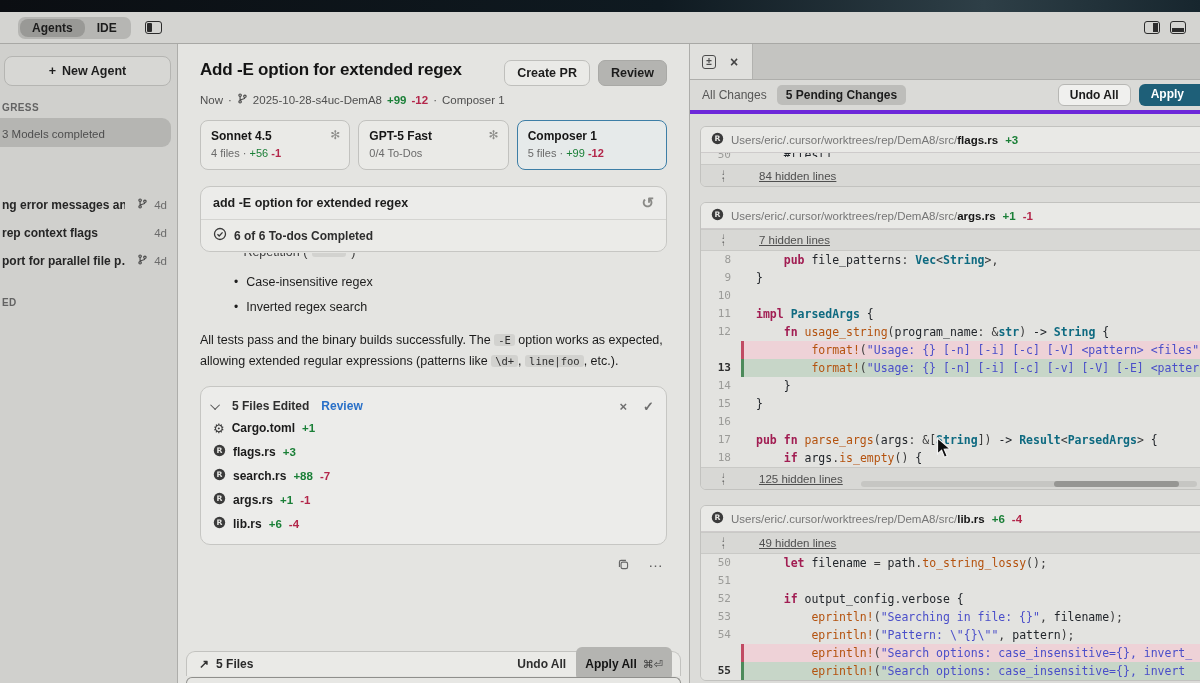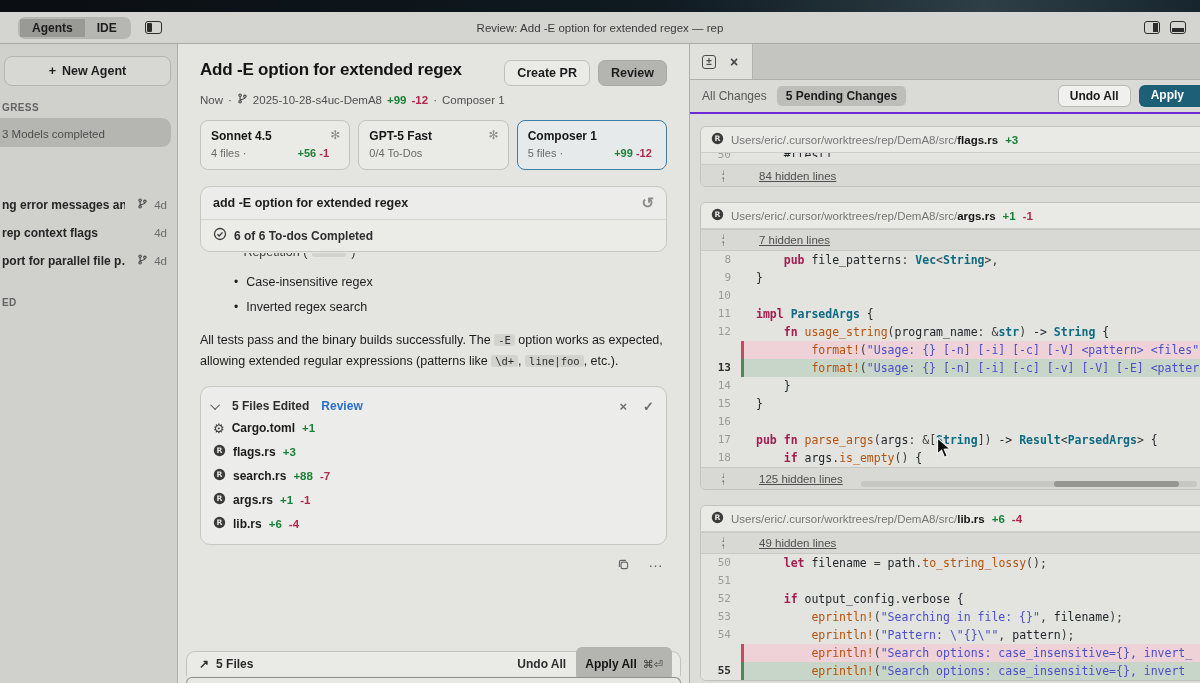--- a/index.html
+++ b/index.html
@@ -8,21 +8,21 @@
   *{box-sizing:border-box; margin:0; padding:0;}
   body{font-family:"Liberation Sans",sans-serif; background:#222;}
   #screen{width:1200px;height:683px;position:relative;overflow:hidden;background:#d8d8d5;color:#222;}
 
   
   .desktop{height:12px;background:linear-gradient(90deg,#0b0e12 0%,#0f1a21 55%,#2e3f47 82%,#17262e 100%);}
 
   
   .titlebar{height:32px;background:#d4d4d1;border-bottom:1px solid #a8a8a5;display:flex;align-items:center;position:relative;}
   .segwrap{display:flex;background:#b6b6b3;border-radius:7px;padding:2px;margin-left:18px;}
-  .segtab{padding:2px 12px;font-size:12px;font-weight:700;color:#1c1c1c;border-radius:1px;cursor:default;}
+  .segtab{padding:2px 12px;font-size:12px;font-weight:700;color:#1c1c1c;border-radius:8px;cursor:default;}
   .segtab.active{background:#98988f;background:#999996;}
   .tb-icon{width:17px;height:13px;border:1.6px solid #2c2c2c;border-radius:3px;margin-left:14px;position:relative;}
   .tb-icon .fillL{position:absolute;left:1px;top:1px;bottom:1px;width:5px;background:#2c2c2c;border-radius:1px;}
   .tb-title{position:absolute;left:0;right:0;text-align:center;font-size:11.5px;color:#3a3a3a;pointer-events:none;}
   .tb-right{margin-left:auto;display:flex;gap:10px;margin-right:14px;}
   .tb-ic2{width:16px;height:13px;border:1.6px solid #2c2c2c;border-radius:3px;position:relative;}
   .tb-ic2 .fillR{position:absolute;right:1px;top:1px;bottom:1px;width:5px;background:#2c2c2c;}
   .tb-ic2 .fillB{position:absolute;left:1px;right:1px;bottom:1px;height:4px;background:#2c2c2c;}
 
   .appbody{display:flex;height:639px;}
@@ -50,21 +50,21 @@
   .btn.outline{background:#eaeae7;border:1px solid #bfbfbc;}
   .btn.gray{background:#b4b4b1;border:1px solid #a9a9a6;}
   .m-meta{display:flex;align-items:center;gap:5px;margin-top:6px;font-size:11.5px;color:#4f4f4f;}
   .m-meta .plus{color:var(--green);font-weight:700;}
   .m-meta .minus{color:var(--red);font-weight:700;}
   .cards{display:flex;gap:8px;margin-top:13px;}
   .mcard{flex:1;border:1px solid #c2c2bf;border-radius:8px;background:#eaeae7;padding:8px 10px;position:relative;min-height:50px;}
   .mcard.sel{border:1.5px solid var(--accent);background:#e6eaea;}
   .mcard .nm{font-size:12px;font-weight:700;color:#161616;}
   .mcard .sub{font-size:11px;color:#6a6a6a;margin-top:4px;}
-  .mcard .sub .plus{color:var(--green);font-weight:700;margin-left:48px;}
+  .mcard .sub .plus{color:var(--green);font-weight:400;}
   .mcard .sub .minus{color:var(--red);font-weight:700;}
   .spinner{position:absolute;top:7px;right:9px;color:#8d8d8a;font-size:12px;}
 
   .promptcard{margin-top:16px;border:1px solid #c6c6c3;border-radius:10px;background:#ececE9;background:#ececea;overflow:hidden;}
   .prow1{display:flex;align-items:center;padding:9px 12px;font-size:12.5px;font-weight:700;color:#1d1d1d;}
   .undo-ic{margin-left:auto;color:#8a8a87;font-size:15px;line-height:12px;}
   .prow2{display:flex;align-items:center;gap:7px;padding:7px 12px;border-top:1px solid #d4d4d1;font-size:12px;font-weight:600;color:#2e2e2e;background:#eBebe8;background:#ebebe8;border-radius:0 0 10px 10px;}
 
   .clipbullet{height:11px;overflow:hidden;margin:1px 0 0 34px;color:#3a3a3a;font-size:12.5px;}
   .clipbullet .inner{transform:translateY(-8px);display:flex;align-items:center;gap:5px;}
@@ -97,21 +97,21 @@
   .applyall{background:#b4b4b1;border-radius:6px;padding:10px 9px;font-weight:700;color:#141414;display:flex;gap:6px;align-items:center;}
   .applyall .kbd{font-weight:400;color:#3c3c3c;font-size:11px;}
   .inputstub{position:absolute;left:8px;right:8px;bottom:0;height:6px;border:1.5px solid #8f8f8c;border-bottom:none;border-radius:11px 11px 0 0;background:#e7e7e4;}
 
   
   .review{flex:1;background:#dcdcd9;overflow:hidden;display:flex;flex-direction:column;}
   .r-tabbar{height:36px;background:#c4c4c1;border-bottom:1px solid #aeaeab;display:flex;flex:none;}
   .r-tab{background:#e0e0dd;display:flex;align-items:center;gap:8px;padding:0 14px 0 12px;font-size:12.5px;font-weight:600;color:#1f1f1f;border-right:1px solid #b2b2af;}
   .difficon{width:14px;height:14px;border:1.5px solid #4c4c4c;border-radius:3px;font-size:10px;color:#4c4c4c;display:flex;align-items:center;justify-content:center;font-weight:700;line-height:10px;}
   .r-tab .x{color:#444;font-size:14px;margin-left:6px;}
-  .r-toolbar{height:34px;background:#dadad7;border-bottom:2px solid #6d28d9;display:flex;align-items:center;gap:10px;padding:0 12px;flex:none;}
+  .r-toolbar{height:34px;background:#dadad7;border-bottom:4px solid #6d28d9;display:flex;align-items:center;gap:10px;padding:0 12px;flex:none;}
   .f-all{font-size:12px;color:#565656;}
   .f-pending{background:#bdbdba;border-radius:5px;padding:3px 9px;font-size:12px;font-weight:700;color:#1d1d1d;}
   .r-actions{margin-left:auto;display:flex;gap:8px;}
   .btn-undoall{background:#f0f0ee;border:1px solid #b7b7b4;border-radius:6px;padding:3px 11px;font-size:12px;font-weight:700;color:#1a1a1a;}
   .btn-apply{background:var(--apply);color:#fff;border-radius:6px;padding:3px 26px 3px 12px;font-size:12px;font-weight:700;margin-right:-22px;}
   .diffs{padding:12px 0 0 10px;display:flex;flex-direction:column;gap:15px;overflow:hidden;flex:1;}
   .dcard{border:1px solid #c2c2bf;border-radius:6px;background:#e3e3e0;overflow:hidden;margin-right:-6px;flex:none;}
   .dhead{height:26px;display:flex;align-items:center;gap:7px;padding:0 10px;background:#e9e9e6;border-bottom:1px solid #cecECB;border-bottom:1px solid #cecbcb;font-size:11.5px;color:#767676;white-space:nowrap;}
   .dhead .fname{color:#161616;font-weight:700;}
   .dhead .plus{color:var(--green);font-weight:700;}
@@ -140,21 +140,20 @@
 
   .cursor{position:absolute;left:936px;top:437px;z-index:50;pointer-events:none;}
 </style>
 </head>
 <body>
 
 <div id="screen">
   <div class="desktop"></div>
 
   <div class="titlebar">
-    <div class="tb-title">Review: Add -E option for extended regex — rep</div>
     <div class="segwrap">
       <div class="segtab active">Agents</div>
       <div class="segtab">IDE</div>
     </div>
     <div class="tb-icon">
         <div class="fillL"></div>
       </div>
     <div class="tb-right">
       <div class="tb-ic2">
           <div class="fillR"></div>

